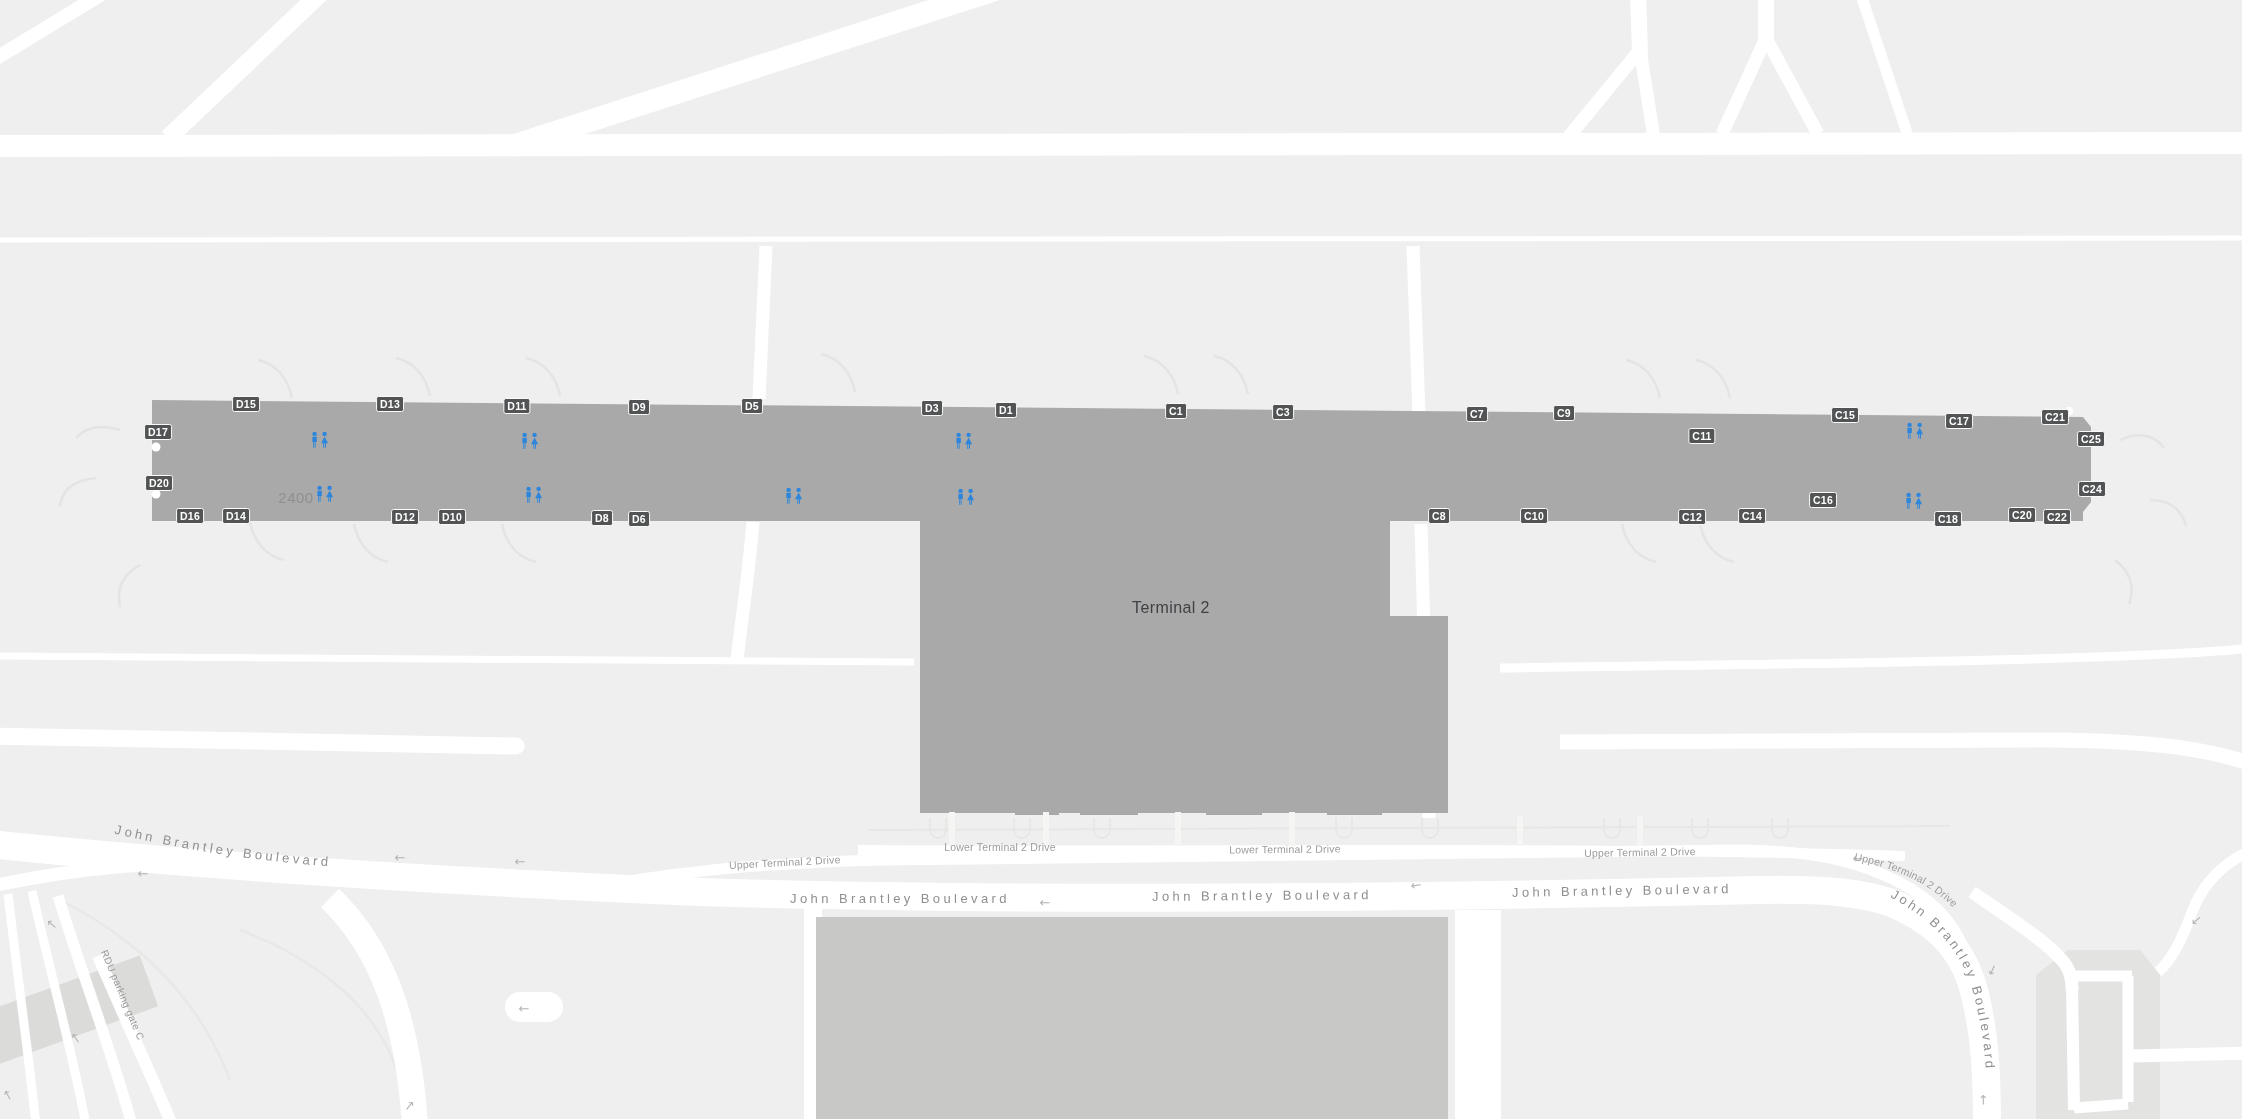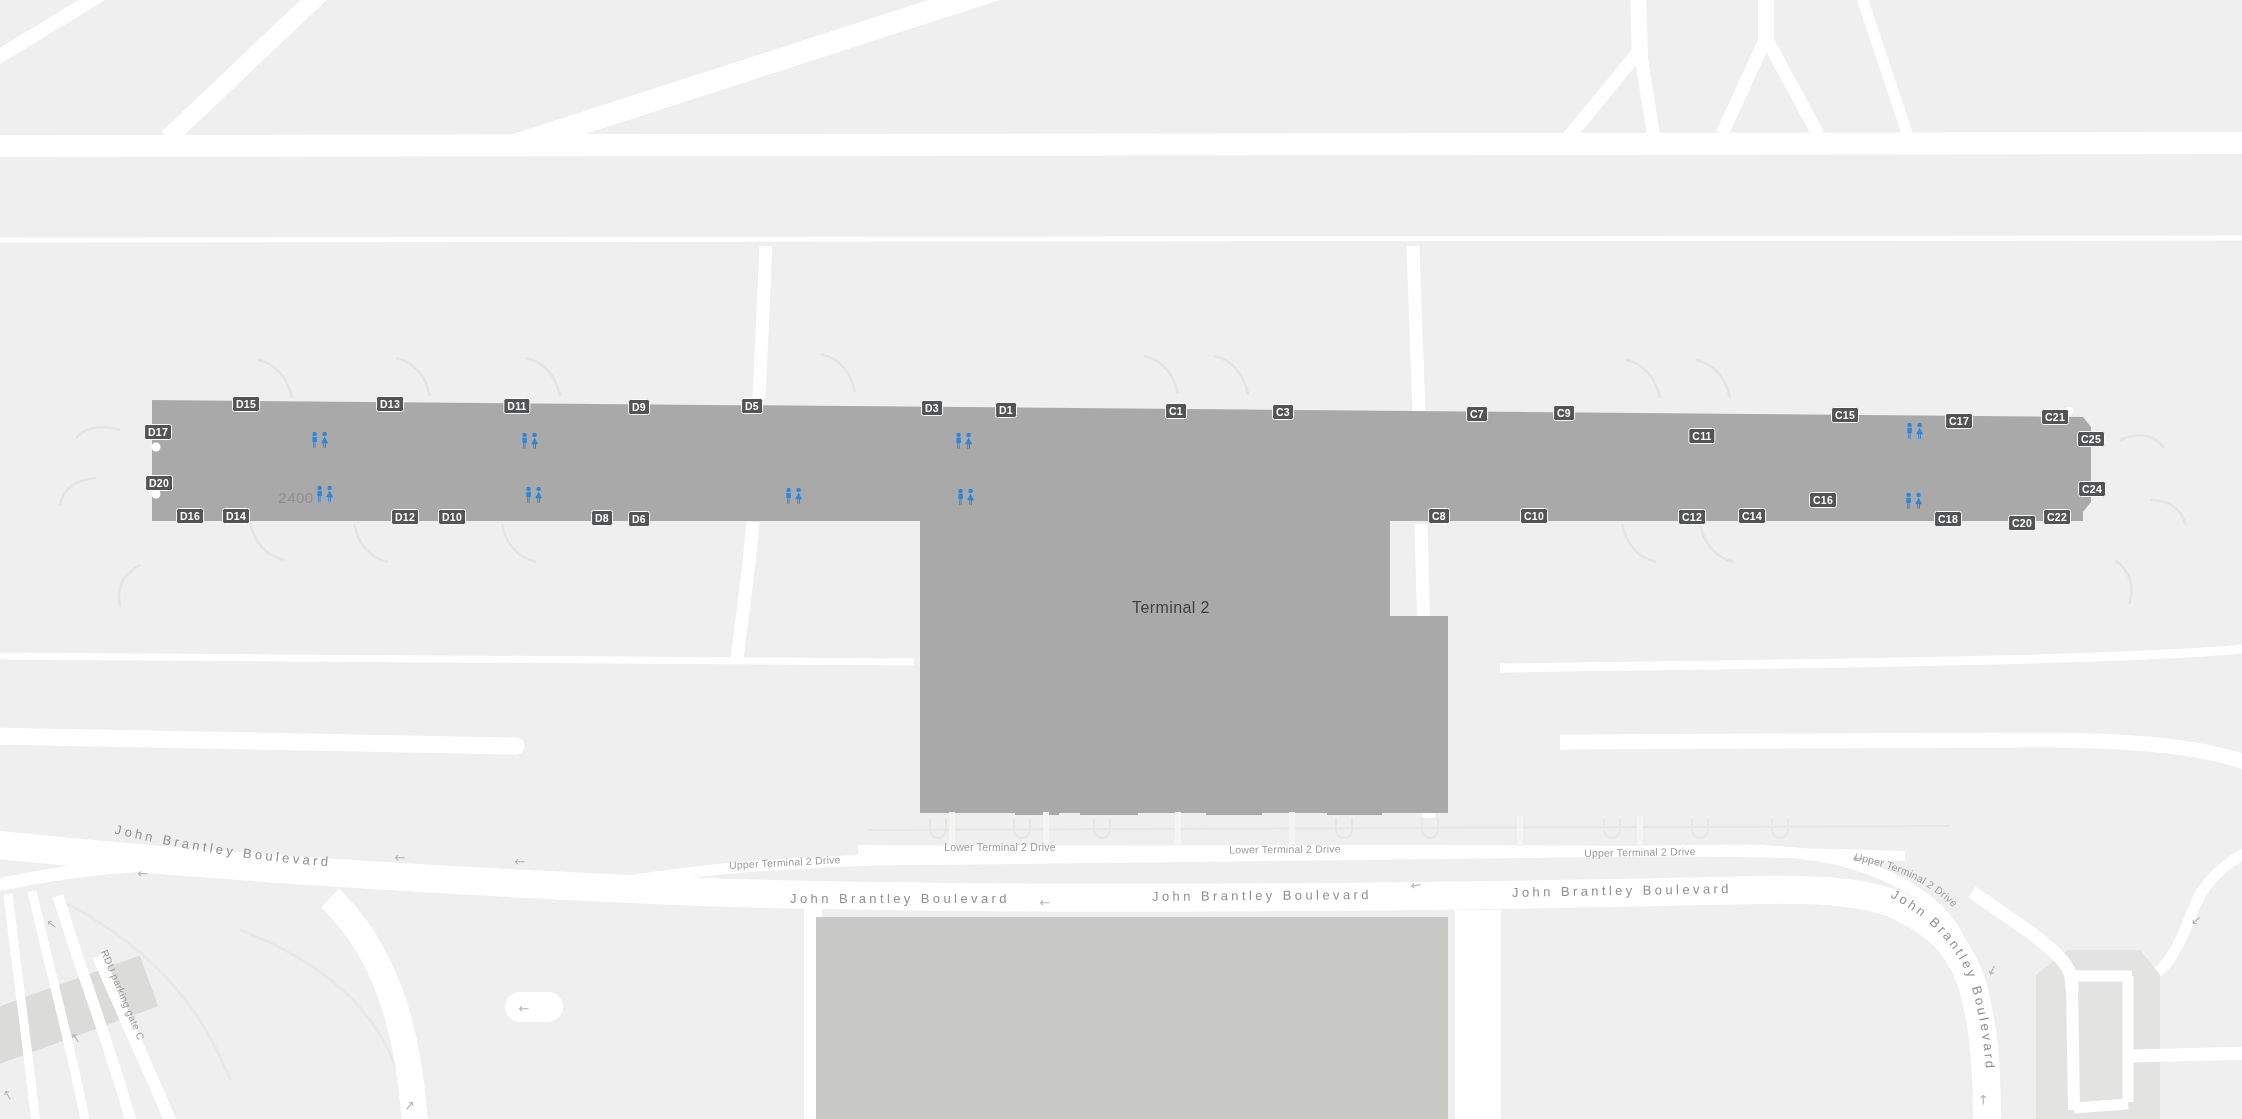--- a/index.html
+++ b/index.html
@@ -197,21 +197,21 @@
       <div class="gate" style="left: 1959px; top: 402px; margin-top: 19px;">C17</div>
       <div class="gate" style="left: 2055px; top: 417px;">C21</div>
       <div class="gate" style="left: 2091px; top: 439px;">C25</div>
       <div class="gate" style="left: 2092px; top: 489px;">C24</div>
       <div class="gate" style="left: 1439px; top: 516px; text-align: right;">C8</div>
       <div class="gate" style="left: 1496px; top: 516px; margin-left: 38px;">C10</div>
       <div class="gate" style="left: 1692px; top: 517px;">C12</div>
       <div class="gate" style="left: 1752px; top: 516px;">C14</div>
       <div class="gate" style="left: 1823px; top: 500px;">C16</div>
       <div class="gate" style="left: 1948px; top: 519px;">C18</div>
-      <div class="gate" style="left: 2022px; top: 515px; margin-top: 8px;">C20</div>
+      <div class="gate" style="left: 2022px; top: 515px;">C20</div>
       <div class="gate" style="left: 2057px; top: 517px;">C22</div>
     </div>
   <div>
       <span class="restroom" style="left: 320px; top: 440px;">
     <svg viewBox="0 0 20 17" width="20" height="17">
       <g class="fig">
         <circle cx="4.6" cy="2.4" r="2.2"></circle>
         <path d="M2.4,5.2 h4.4 v5.4 h-1.2 v5.6 h-0.9 v-5.6 h-0.6 v5.6 h-0.9 v-5.6 h-0.8 z"></path>
         <circle cx="14.6" cy="2.4" r="2.2"></circle>
         <path d="M14.6,5 l3.5,6.8 h-2.1 v4.4 h-1 v-4.4 h-0.8 v4.4 h-1 v-4.4 h-2.1 z"></path>

